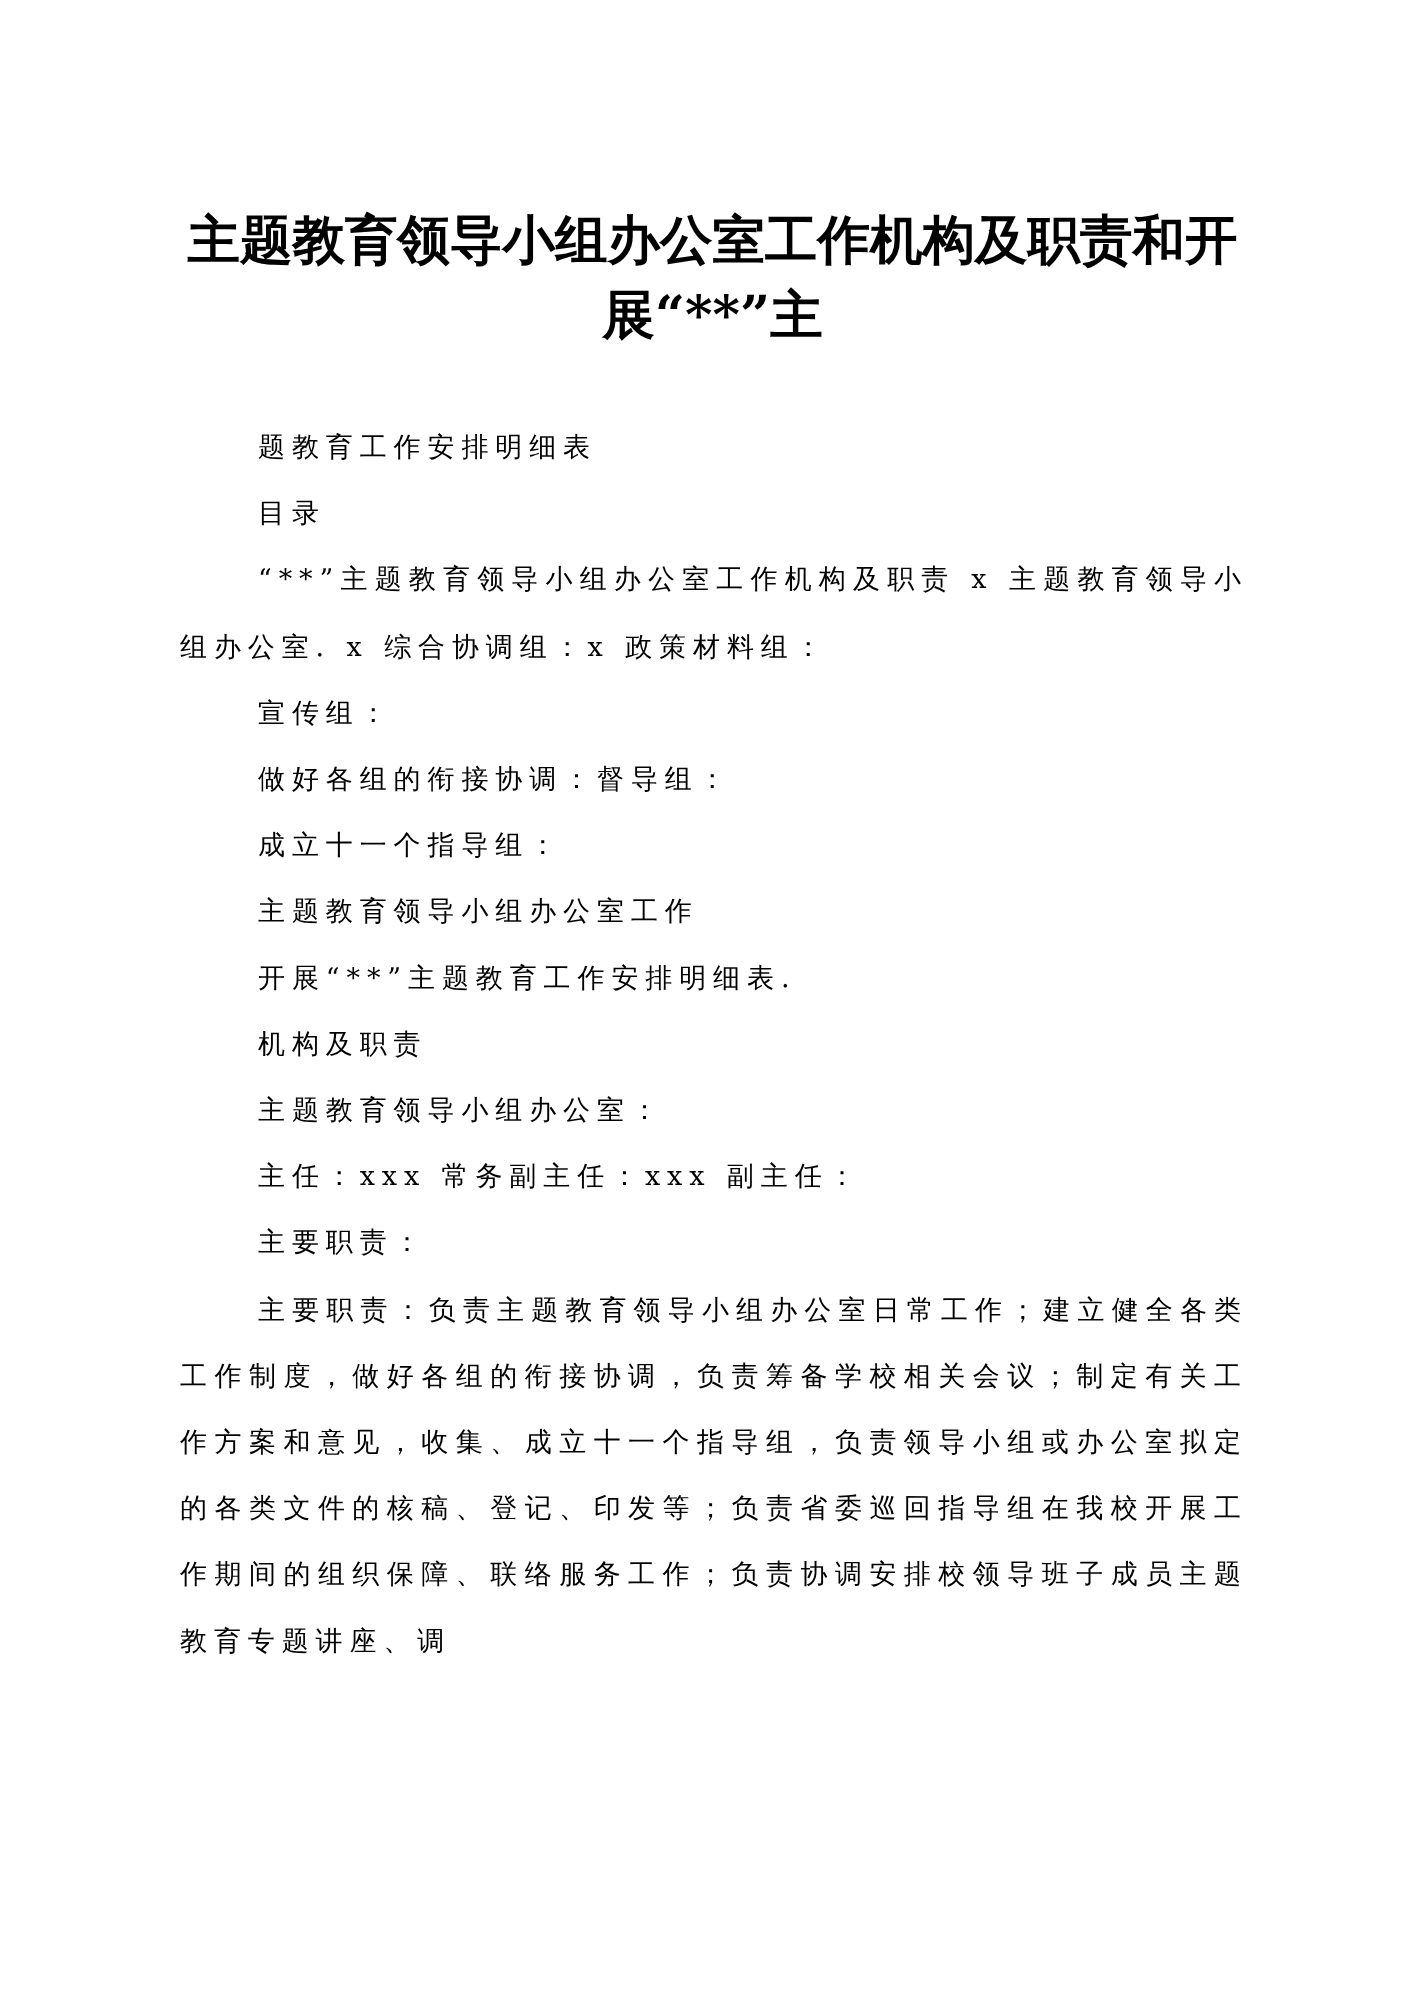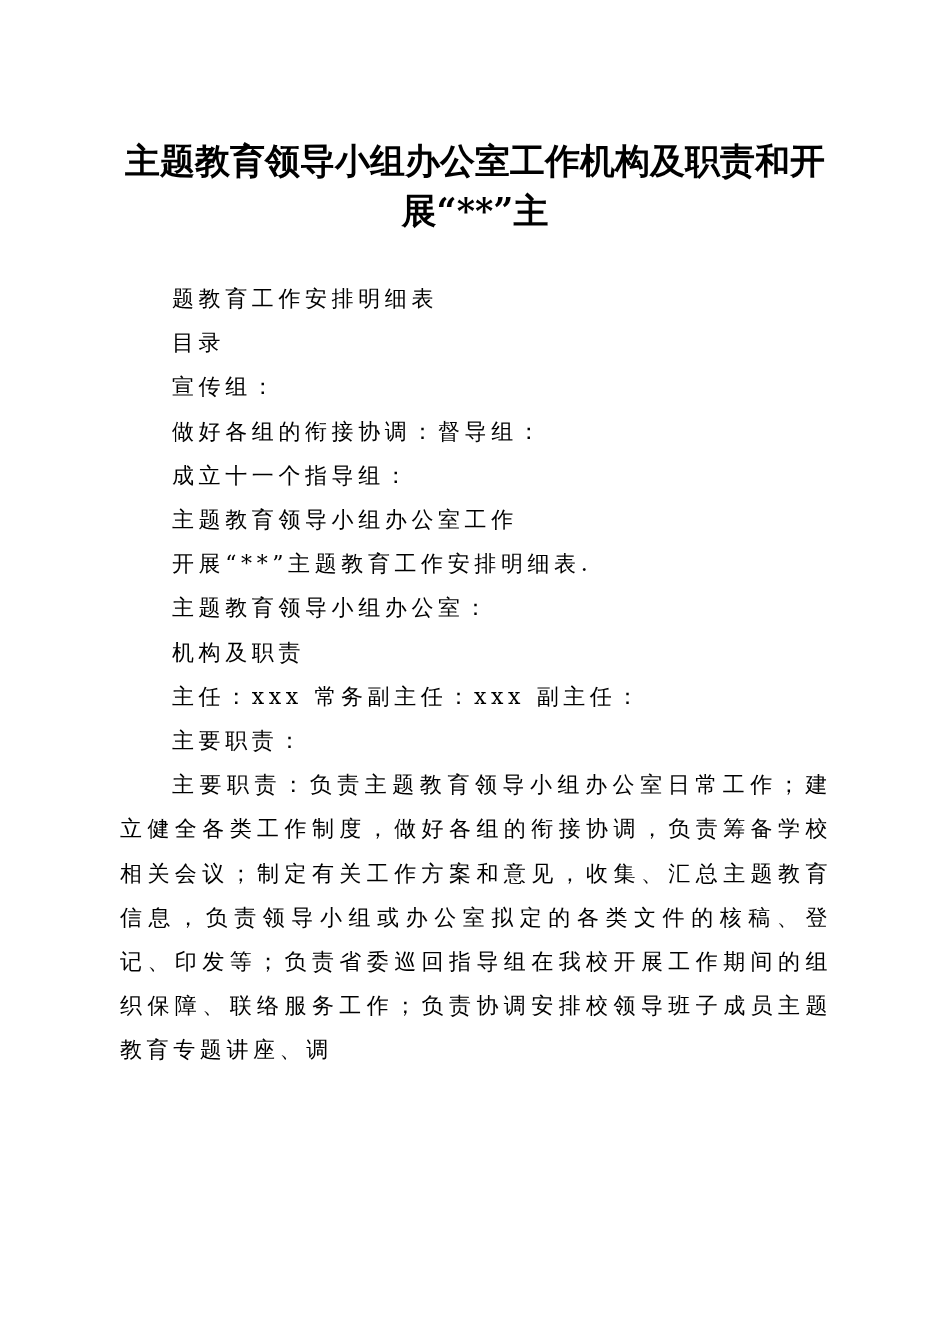--- a/index.html
+++ b/index.html
@@ -34,21 +34,21 @@
       font-size: 35px;
       line-height: 50px;
       letter-spacing: 0px;
       margin: 0;
     }
     .body {
       position: absolute;
       left: 120px;
       top: 277px;
       width: 712px;
-      font-size: 22px;
+      font-size: 18px;
       line-height: 44.2px;
       letter-spacing: 4.6px;
     }
     .para {
       margin: 0;
       text-indent: 52px;
       text-align: justify;
       white-space: normal;
       word-break: break-all;
     }
@@ -58,24 +58,25 @@
   </style>
 </head>
 <body>
 
 <div class="page">
   <h1 class="title">主题教育领导小组办公室工作机构及职责和开展“**”主</h1>
 
   <div class="body">
     <p class="para jleft">题教育工作安排明细表</p>
     <p class="para jleft">目录</p>
+    <p class="para">“**”主题教育领导小组办公室工作机构及职责 x 主题教育领导小组办公室. x 综合协调组：x 政策材料组：</p>
     <p class="para jleft">宣传组：</p>
     <p class="para jleft">做好各组的衔接协调：督导组：</p>
     <p class="para jleft">成立十一个指导组：</p>
     <p class="para jleft">主题教育领导小组办公室工作</p>
     <p class="para jleft">开展“**”主题教育工作安排明细表.</p>
+    <p class="para jleft">机构及职责</p>
     <p class="para jleft">主题教育领导小组办公室：</p>
-    <p class="para jleft">机构及职责</p>
     <p class="para jleft">主任：xxx 常务副主任：xxx 副主任：</p>
     <p class="para jleft">主要职责：</p>
-    <p class="para">主要职责：负责主题教育领导小组办公室日常工作；建立健全各类工作制度，做好各组的衔接协调，负责筹备学校相关会议；制定有关工作方案和意见，收集、汇总主题教育信息，负责领导小组或办公室拟定的各类文件的核稿、登记、印发等；负责省委巡回指导组在我校开展工作期间的组织保障、联络服务工作；负责协调安排校领导班子成员主题教育专题讲座、调</p>
+    <p class="para">主要职责：负责主题教育领导小组办公室日常工作；建立健全各类工作制度，做好各组的衔接协调，负责筹备学校相关会议；制定有关工作方案和意见，收集、成立十一个指导组，负责领导小组或办公室拟定的各类文件的核稿、登记、印发等；负责省委巡回指导组在我校开展工作期间的组织保障、联络服务工作；负责协调安排校领导班子成员主题教育专题讲座、调</p>
   </div>
 </div>
 
 </body></html>

